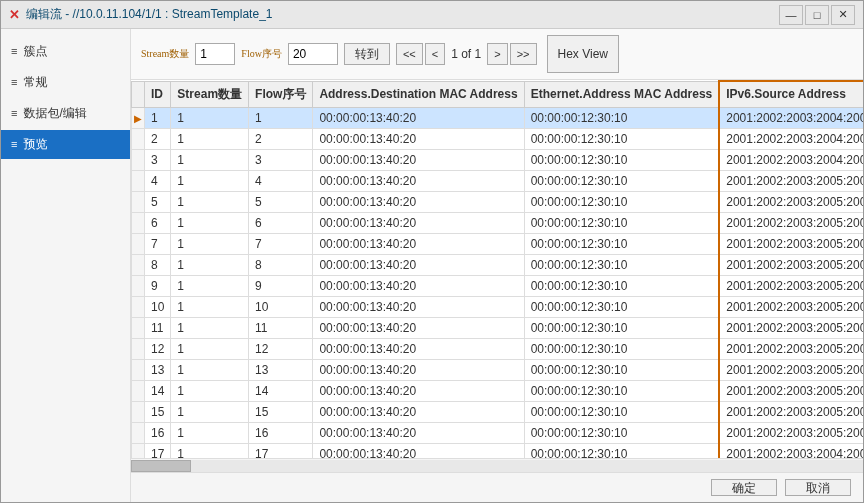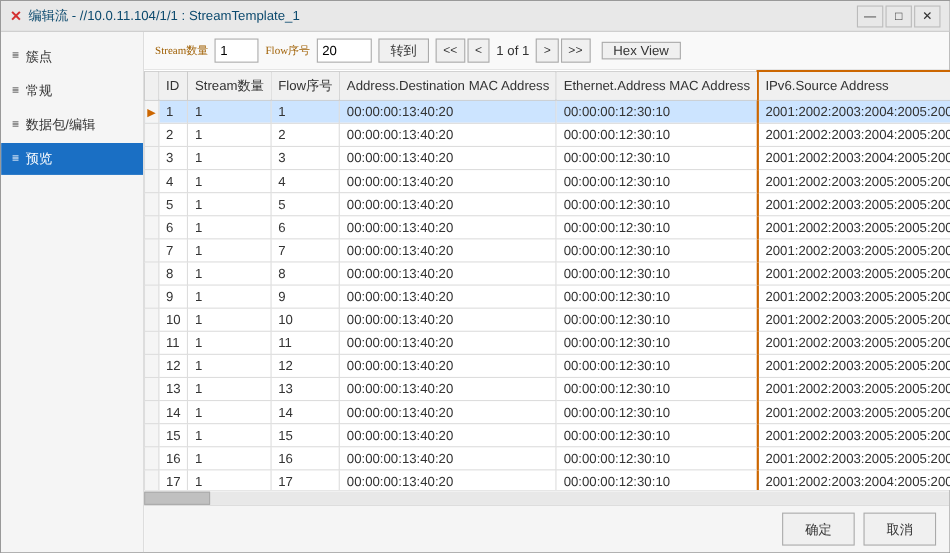--- a/index.html
+++ b/index.html
@@ -141,21 +141,21 @@
       cursor: pointer;
       font-size: 11px;
       color: #333;
     }
     .page-info {
       font-size: 12px;
       color: #333;
       padding: 0 4px;
     }
     .hex-view-btn {
-      height: 16px;
+      height: 38px;
       padding: 0 10px;
       background: #f0f0f0;
       border: 1px solid #aaa;
       cursor: pointer;
       font-size: 12px;
       color: #333;
       margin-left: 4px;
     }
     .drag-hint {
       padding: 4px 10px;
@@ -178,21 +178,21 @@
     thead tr {
       background: #f0f0f0;
       position: sticky;
       top: 0;
       z-index: 1;
     }
     thead th {
       border: 1px solid #ccc;
       padding: 4px 6px;
       text-align: left;
-      font-weight: normal;
+      font-weight: bold;
       color: #333;
       white-space: nowrap;
       cursor: pointer;
     }
     tbody tr {
       background: white;
     }
     tbody tr.selected { background: #cce4ff; }
     tbody td {
       border: 1px solid #ddd;
@@ -210,21 +210,21 @@
     .bottom-bar {
       display: flex;
       justify-content: flex-end;
       align-items: center;
       padding: 6px 12px;
       gap: 8px;
       border-top: 1px solid #ddd;
       background: #f5f5f5;
     }
     .bottom-btn {
-      height: 30px;
+      height: 17px;
       padding: 0 20px;
       background: #f0f0f0;
       border: 1px solid #aaa;
       cursor: pointer;
       font-size: 12px;
       color: #333;
     }
     .scrollbar-hint {
       height: 14px;
       background: #f5f5f5;

